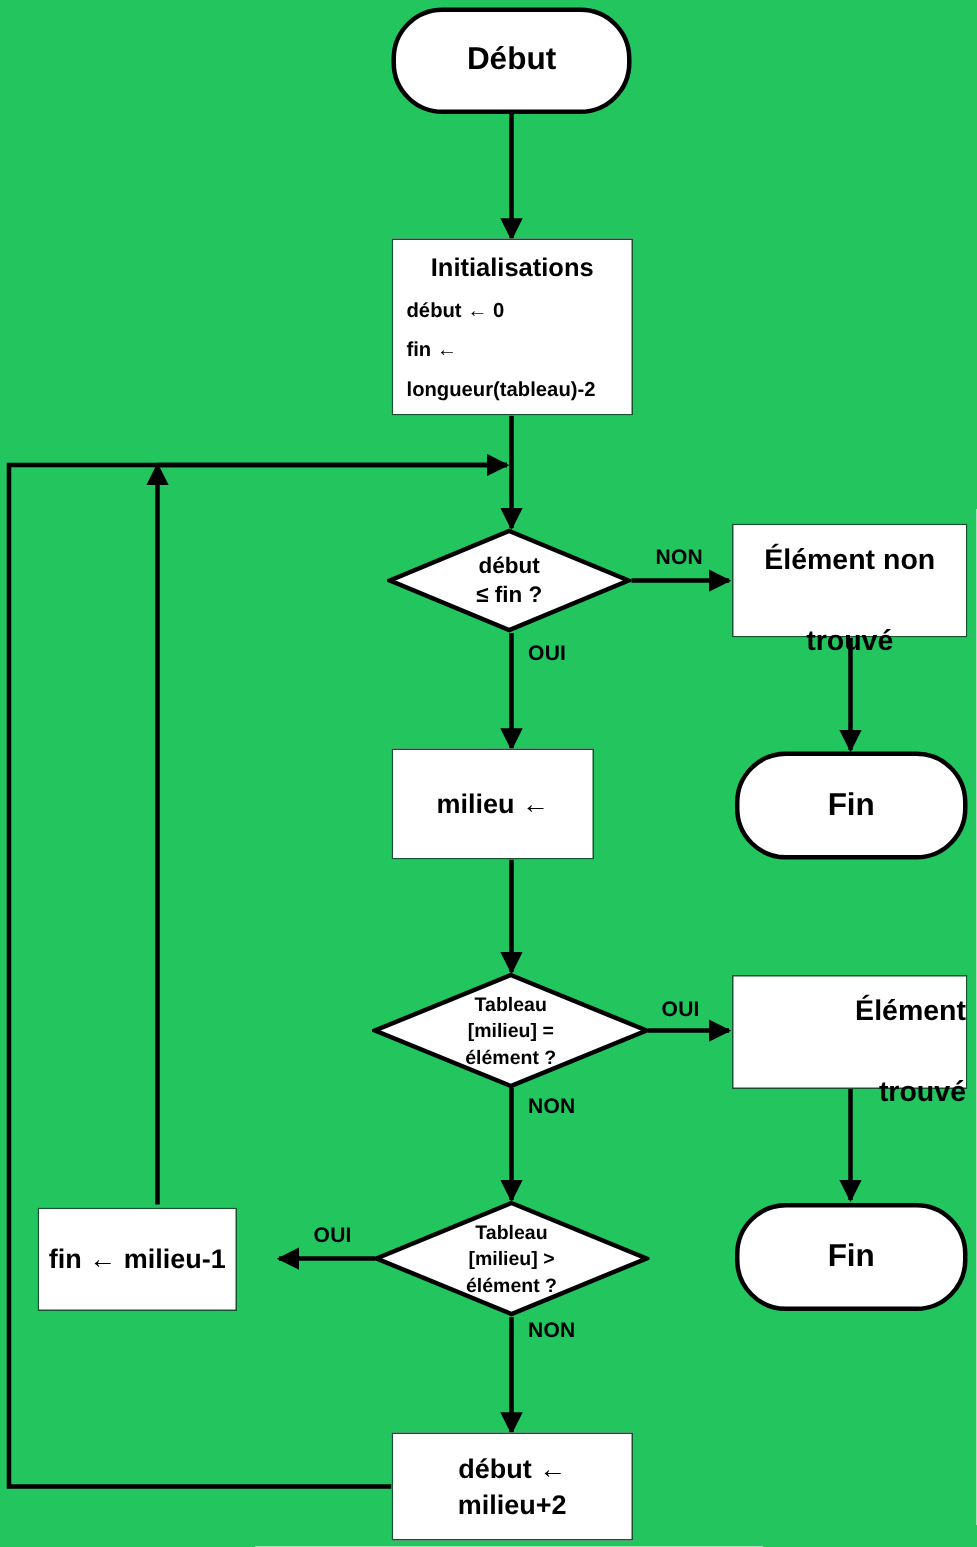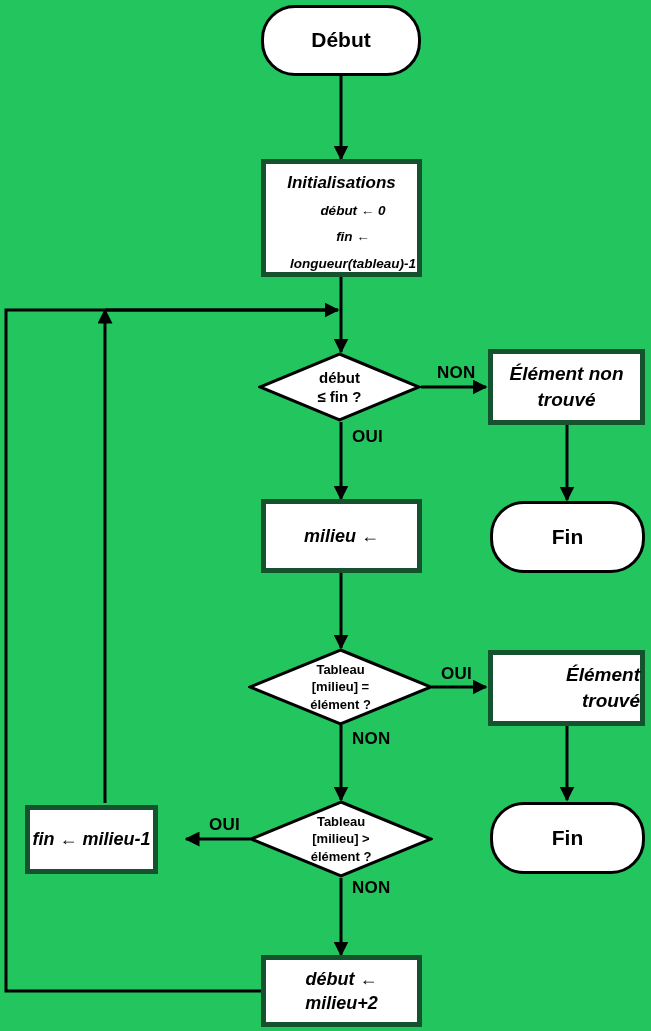--- a/index.html
+++ b/index.html
@@ -31,81 +31,81 @@
     flex-direction: column;
     align-items: center;
     justify-content: center;
     text-align: center;
     color: #000000;
     font-weight: bold;
     background: #ffffff;
     z-index: 2;
   }
   .node-rect {
-    border: 5px solid #14532d;
-    font-style: italic;
+    border: 1px solid #14532d;
   }
   .node-terminal {
     border: 3px solid #000000;
     border-radius: 34px;
   }
   .node-diamond {
     background: transparent;
     border: none;
   }
   .diamond-label {
     position: relative;
     z-index: 3;
     line-height: 1.22;
   }
   .edge-label {
     position: absolute;
     color: #000000;
     font-weight: bold;
-    font-size: 17px;
+    font-size: 14px;
     letter-spacing: 0.2px;
     background: transparent;
     z-index: 4;
     white-space: nowrap;
   }
   .ttl {
     font-size: 21px;
     line-height: 1.25;
   }
   .init-title {
     font-size: 17px;
     font-weight: bold;
     margin-bottom: 8px;
   }
   .init-body {
     font-size: 13.5px;
     font-weight: bold;
     align-self: flex-start;
-    text-align: center;
+    text-align: left;
     line-height: 1.5;
-    padding-left: 24px;
+    padding-left: 9px;
   }
   .init-body div { margin-bottom: 6px; }
   .init-body div:last-child { margin-bottom: 0; }
   .proc-text {
     font-size: 18px;
     line-height: 1.35;
   }
   .diamond-text {
     font-size: 13px;
     line-height: 1.35;
     text-align: center;
   }
   .diamond-text-lg {
     font-size: 15px;
     line-height: 1.3;
   }
   .box-text {
     font-size: 19px;
     line-height: 1.35;
+    margin-top: 28px;
   }
 </style>
 </head>
 <body>
 
 <div id="flowchart-canvas">
 
   <svg id="flow-svg" viewBox="0 0 651 1031" xmlns="http://www.w3.org/2000/svg">
     <defs>
       <marker id="arrow" viewBox="0 0 10 10" refX="9" refY="5" markerWidth="5" markerHeight="5" orient="auto-start-reverse">
@@ -148,21 +148,21 @@
 
   <div class="node node-terminal" style="left:261px; top:5px; width:160px; height:71px;">
     <span class="ttl">Début</span>
   </div>
 
   <div class="node node-rect" style="left:261px; top:159px; width:161px; height:118px; justify-content:flex-start; padding-top:9px;">
     <span class="init-title">Initialisations</span>
     <div class="init-body">
       <div>début ← 0</div>
       <div>fin ←</div>
-      <div>longueur(tableau)-1</div>
+      <div>longueur(tableau)-2</div>
     </div>
   </div>
 
   <div class="node node-diamond" style="left:258px; top:352px; width:163px; height:70px;">
     <svg width="163" height="70" viewBox="0 0 163 70" style="position:absolute;left:0;top:0;">
       <polygon points="81.5,2 161,35 81.5,68 2,35" fill="#ffffff" stroke="#000000" stroke-width="3"></polygon>
     </svg>
     <div class="diamond-label diamond-text-lg">
       <div>début</div>
       <div>≤ fin ?</div>
@@ -171,21 +171,21 @@
 
   <div class="node node-rect" style="left:488px; top:349px; width:157px; height:76px;">
     <span class="box-text">Élément non</span>
     <span class="box-text">trouvé</span>
   </div>
 
   <div class="node node-terminal" style="left:490px; top:501px; width:155px; height:72px;">
     <span class="ttl">Fin</span>
   </div>
 
-  <div class="node node-rect" style="left:261px; top:499px; width:161px; height:74px;">
+  <div class="node node-rect" style="left:261px; top:499px; width:135px; height:74px;">
     <span class="proc-text">milieu ←</span>
   </div>
 
   <div class="node node-diamond" style="left:248px; top:648px; width:185px; height:78px;">
     <svg width="185" height="78" viewBox="0 0 185 78" style="position:absolute;left:0;top:0;">
       <polygon points="92.5,2 183,39 92.5,76 2,39" fill="#ffffff" stroke="#000000" stroke-width="3"></polygon>
     </svg>
     <div class="diamond-label diamond-text">
       <div>Tableau</div>
       <div>[milieu] =</div>

